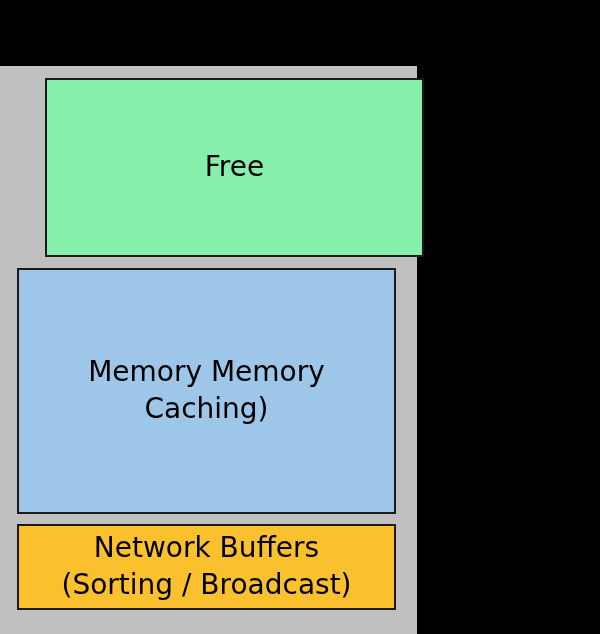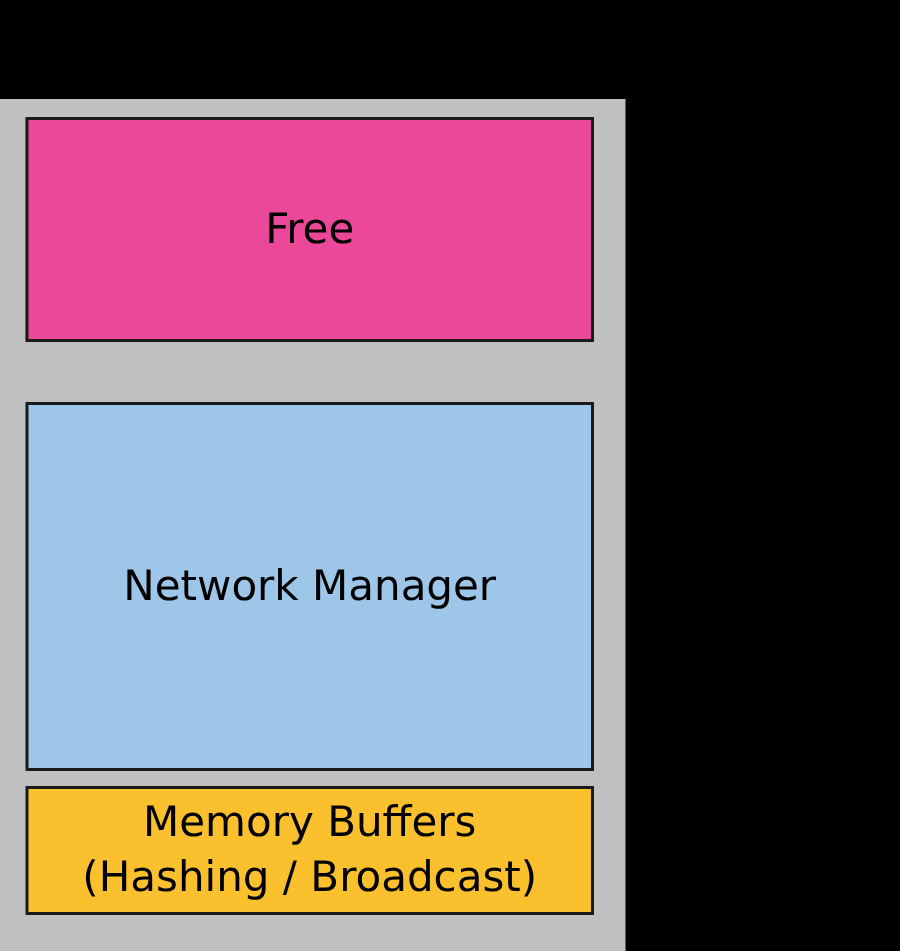--- a/index.html
+++ b/index.html
@@ -44,22 +44,23 @@
     color: #000000;
     font-size: 28px;
     line-height: 1.32;
   }
   .segment .seg-line {
     display: block;
     white-space: nowrap;
   }
   #segment-free {
     top: 12px;
-    height: 150px;
-    background: #ec4899;
+    height: 179px;
+    background: #86efac;
+    margin-left: 28px;
   }
   #segment-memory-manager {
     top: 202px;
     height: 246px;
     background: #9ec6e8;
   }
   #segment-network-buffers {
     top: 458px;
     height: 86px;
     background: #fbc02d;
@@ -70,23 +71,24 @@
 
 <div id="canvas">
 
   <div id="memory-container">
 
     <div class="segment" id="segment-free">
       <span class="seg-line">Free</span>
     </div>
 
     <div class="segment" id="segment-memory-manager">
-      <span class="seg-line">Network Manager</span>
+      <span class="seg-line">Memory Memory</span>
+      <span class="seg-line">Caching)</span>
     </div>
 
     <div class="segment" id="segment-network-buffers">
-      <span class="seg-line">Memory Buffers</span>
-      <span class="seg-line">(Hashing / Broadcast)</span>
+      <span class="seg-line">Network Buffers</span>
+      <span class="seg-line">(Sorting / Broadcast)</span>
     </div>
 
   </div>
 
 </div>
 
 </body></html>

